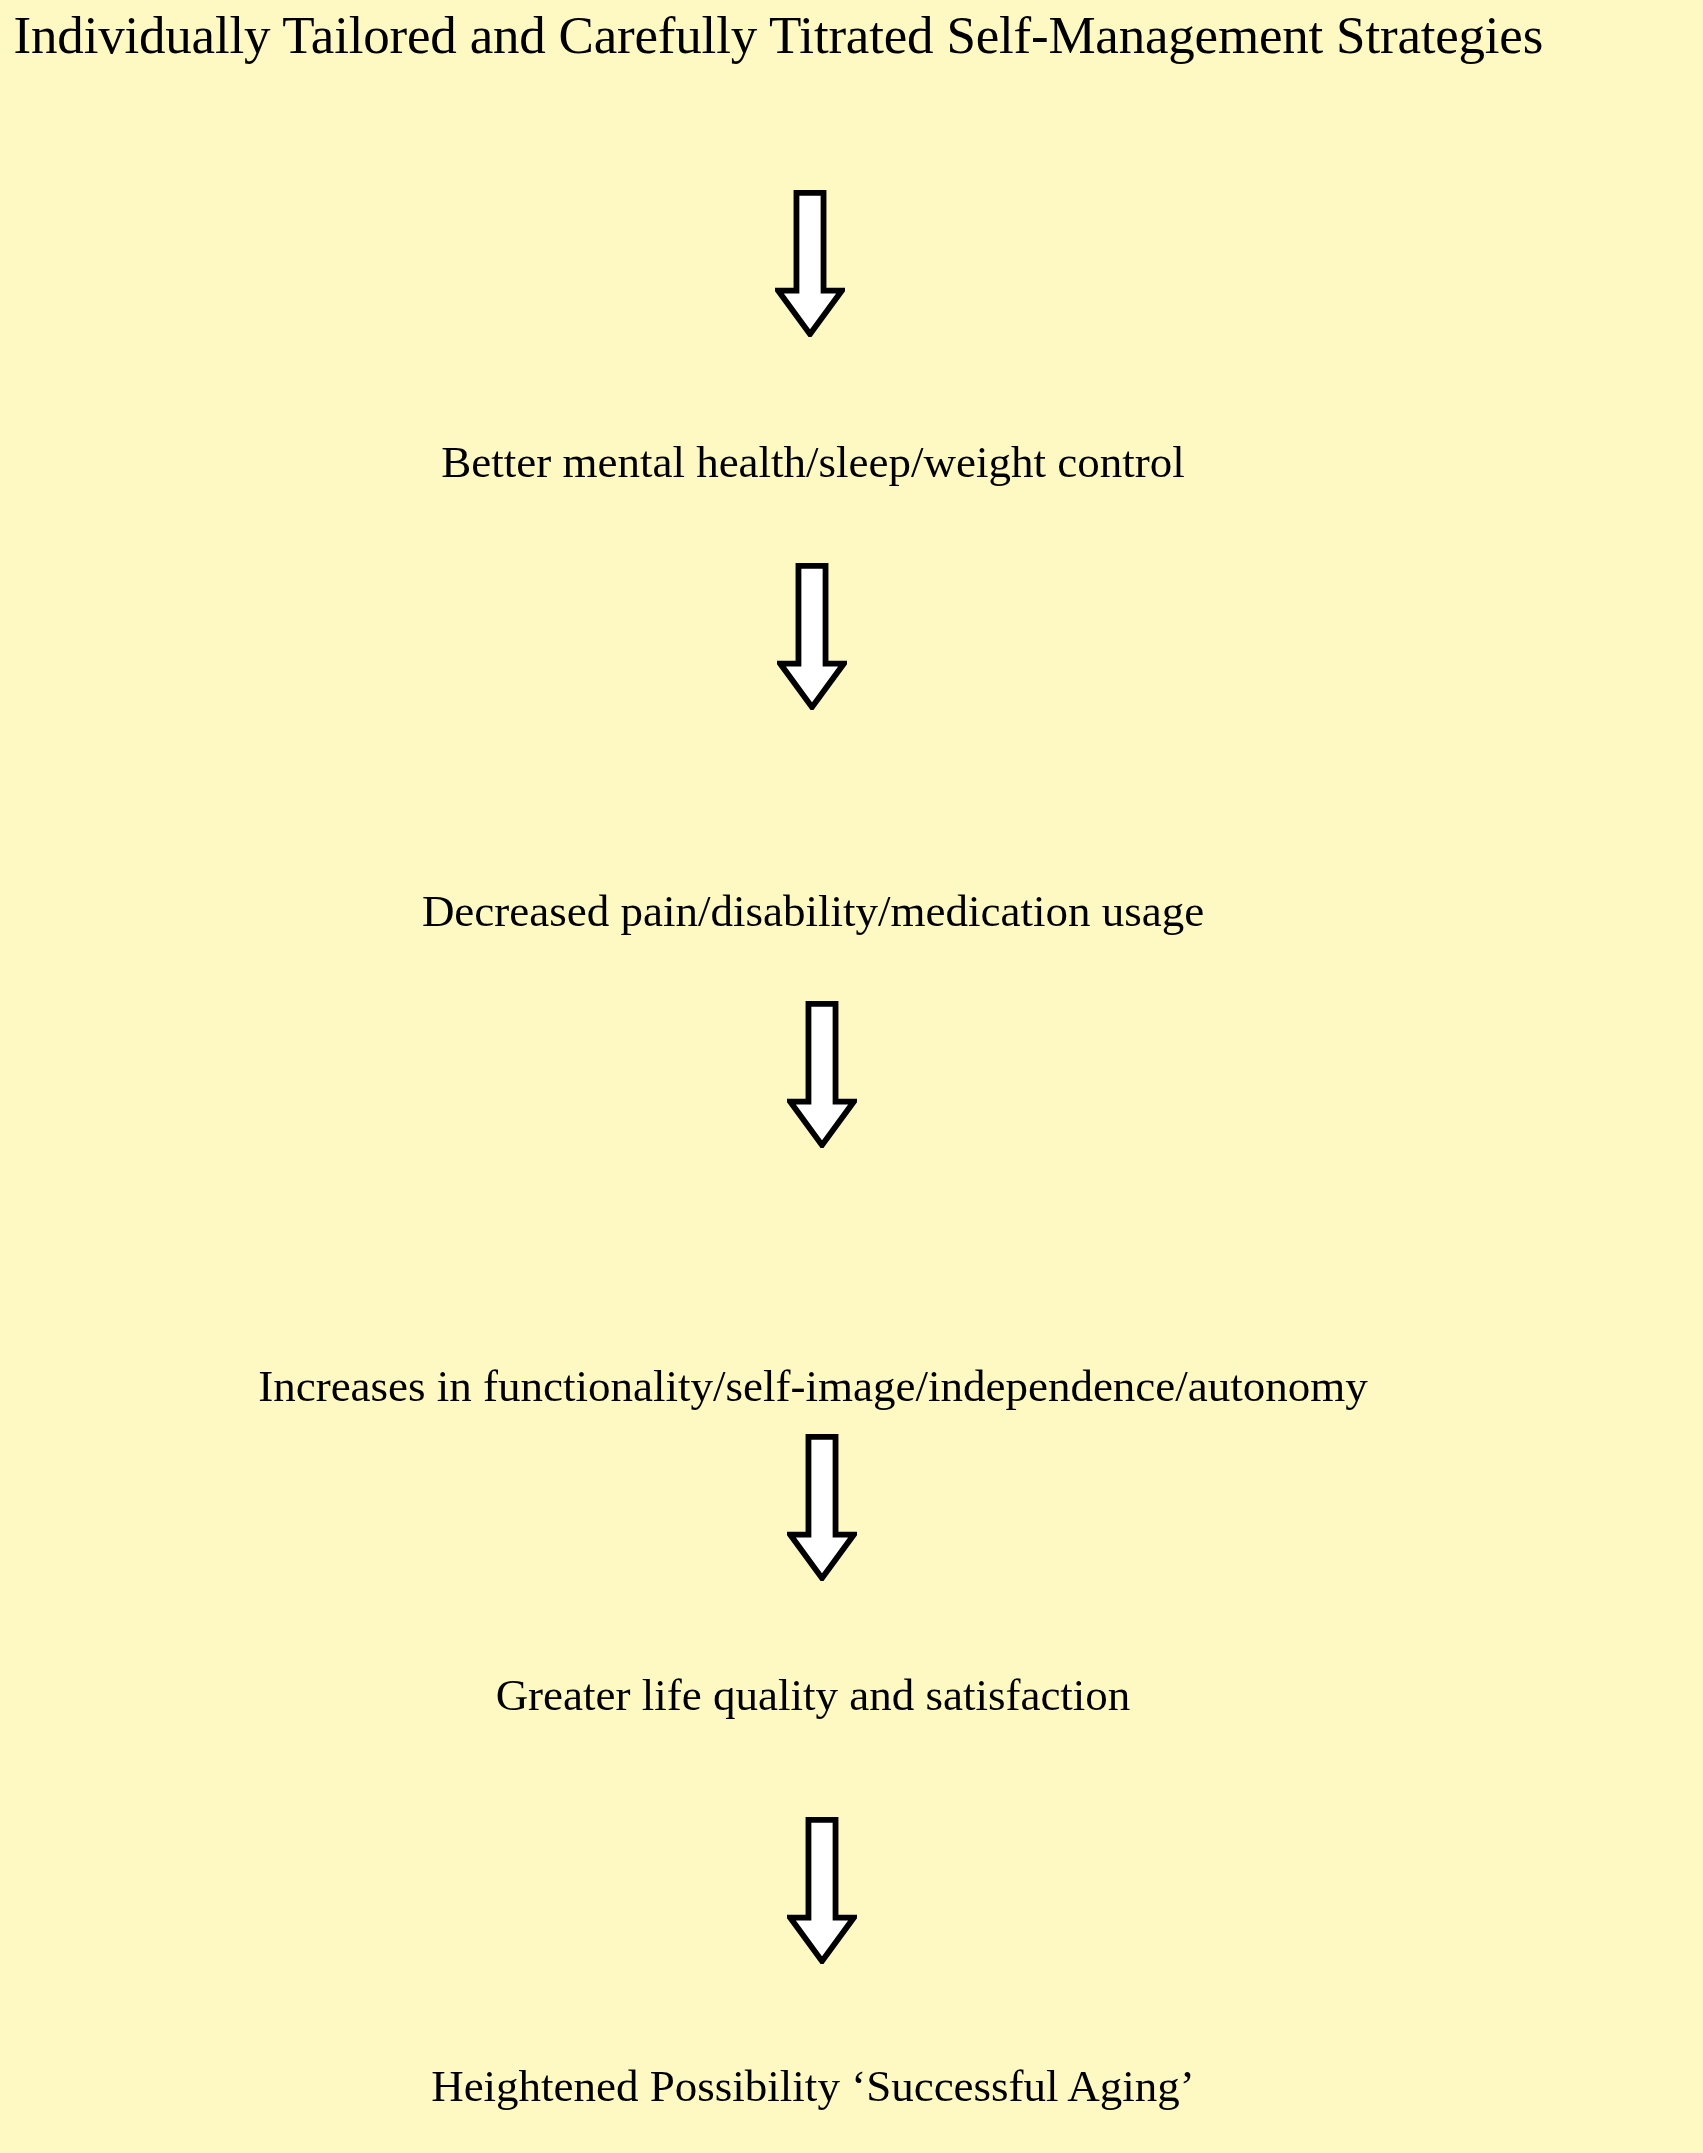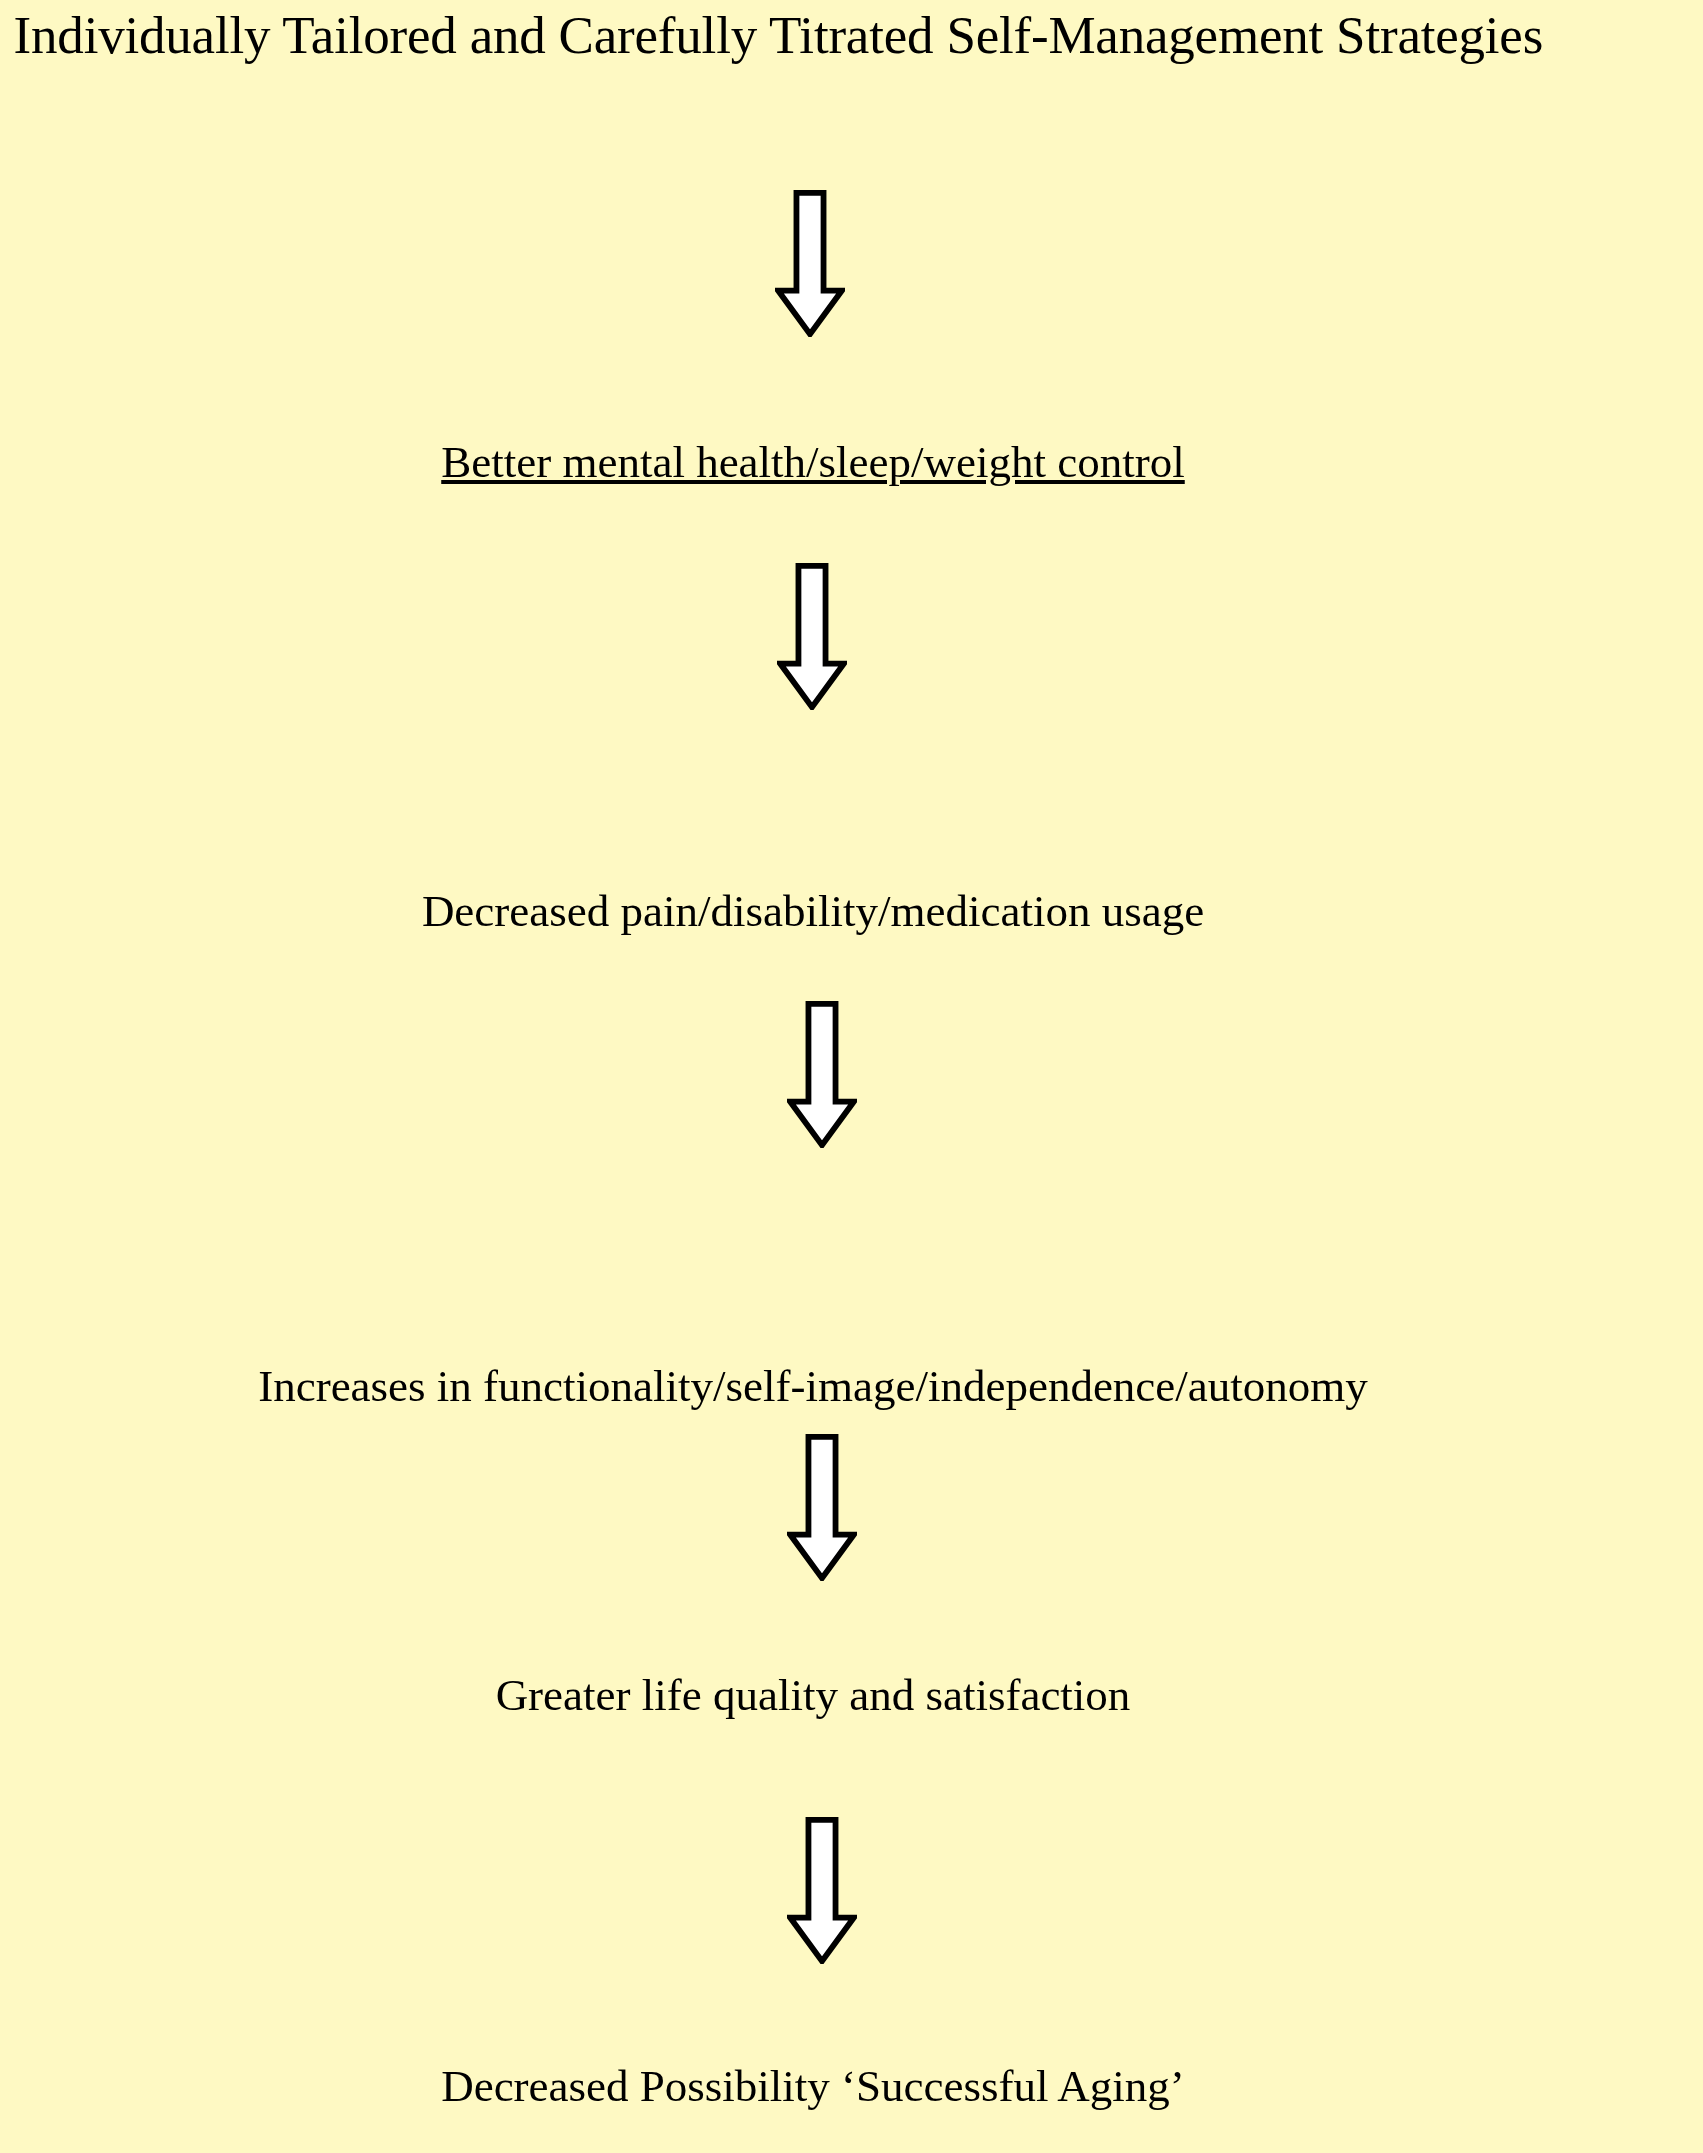--- a/index.html
+++ b/index.html
@@ -41,21 +41,21 @@
   .stage-row {
     position: absolute;
     left: 0;
     width: 1626px;
     text-align: center;
     font-size: 45px;
     line-height: 1.15;
     white-space: nowrap;
     color: #000000;
   }
-  .stage-row.stage-1 { top: 437px; text-decoration: underline; }
+  .stage-row.stage-1 { top: 437px; }
   .stage-row.stage-2 { top: 886px; }
   .stage-row.stage-3 { top: 1314px; margin-top: 47px; }
   .stage-row.stage-4 { top: 1670px; font-family: Liberation Serif, serif; }
   .stage-row.stage-5 { top: 2061px; }
 
   .emph-bold {
     font-weight: normal;
   }
 
   
@@ -124,17 +124,17 @@
 
   <div class="arrow-wrap arrow-5">
     <span>
       <svg viewBox="0 0 72 152" xmlns="http://www.w3.org/2000/svg" aria-hidden="true">
         <polygon points="22,3 50,3 50,104 69,104 36,149 3,104 22,104" fill="#ffffff" stroke="#000000" stroke-width="6" stroke-linejoin="miter"></polygon>
       </svg>
     </span>
   </div>
 
   <div class="stage-row stage-5">
-    <span>Decreased Possibility </span><span class="emph-bold">‘Successful Aging’</span>
+    <span>Heightened Possibility </span><span class="emph-bold">‘Successful Aging’</span>
   </div>
 
 </div>
 
 
 </body></html>

